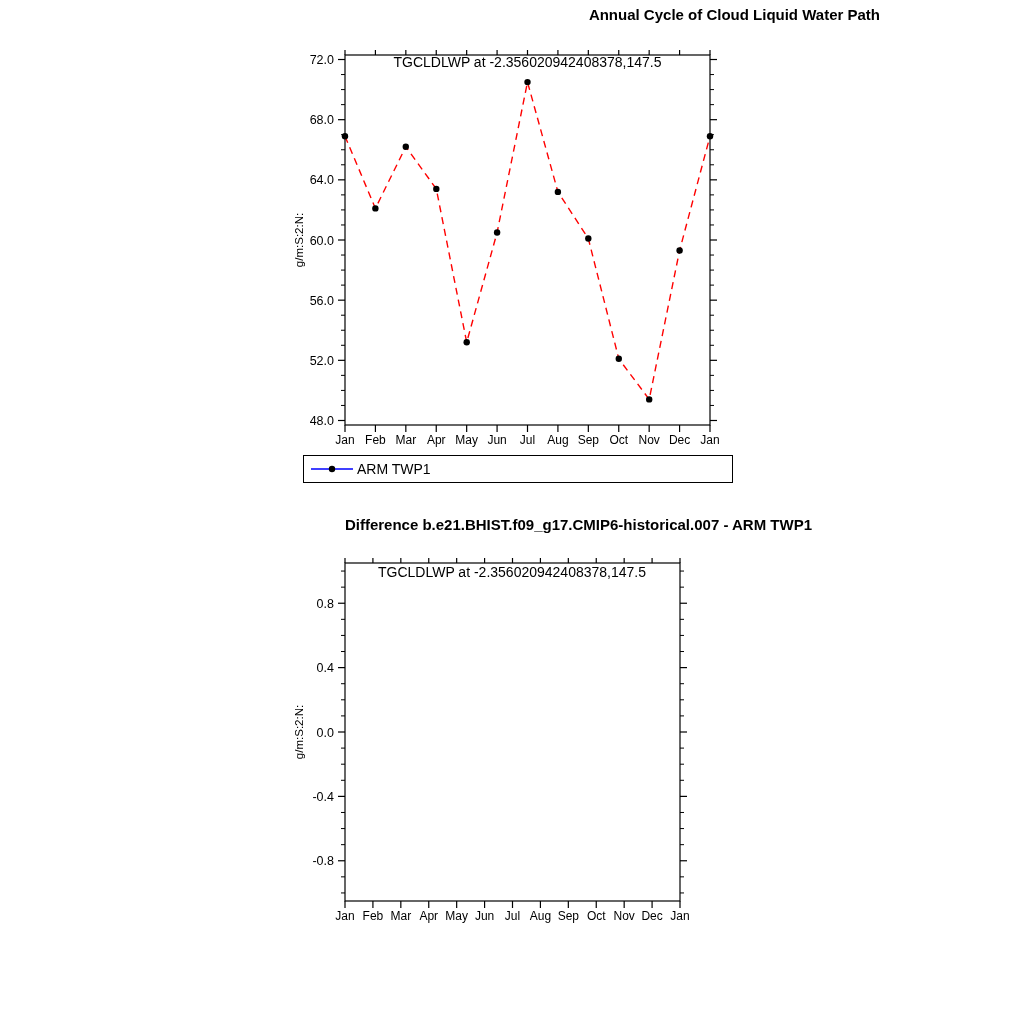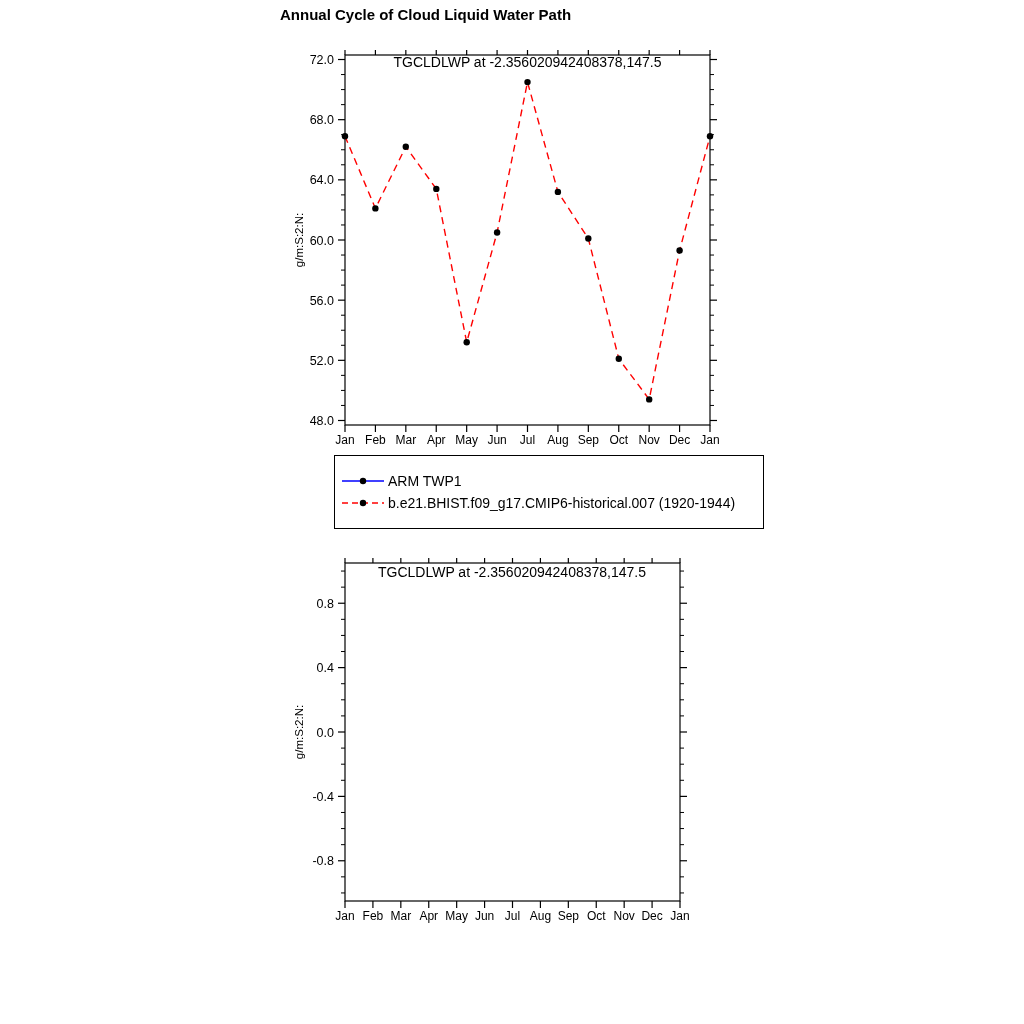--- a/index.html
+++ b/index.html
@@ -2,25 +2,25 @@
 <html><head>
 <meta charset="utf-8">
 <style>
   * { margin:0; padding:0; box-sizing:border-box; }
   html,body { background:#ffffff; }
   body {
     width:1024px; height:1024px; position:relative; overflow:hidden;
     font-family:"Liberation Sans","DejaVu Sans",sans-serif; color:#000;
   }
   .abs { position:absolute; }
-  .chart-title { font-weight:bold; font-size:15px; text-align:left; color:#000; }
+  .chart-title { font-weight:bold; font-size:15px; text-align:right; color:#000;margin-left:40px; }
   .chart-subtitle { font-size:14px; text-align:center; color:#000;margin-top:24px; }
   .legend-box {
-    position:absolute; left:334px; top:455px; width:430px;
-    border:1px solid #000; background:#fff; padding:14px 5px;
+    position:absolute; left:303px; top:455px; width:430px;
+    border:1px solid #000; background:#fff; padding:2px 5px;
   }
   .legend-row { display:flex; align-items:center; height:22px; font-size:14px; color:#000; }
   .legend-row span { margin-left:2px; white-space:nowrap; }
   svg text { font-family:"Liberation Sans","DejaVu Sans",sans-serif; }
 </style>
 </head>
 <body>
 
 <div style="width:1024px;height:1024px;position:relative;">
 
@@ -142,29 +142,23 @@
     </svg>
 
   <div class="legend-box">
       <div class="legend-row">
         <svg width="46" height="18">
           <line x1="2" y1="9" x2="44" y2="9" stroke="#0000ff" stroke-width="1.4" stroke-dasharray="none"></line>
           <circle cx="23" cy="9" r="3.2" fill="#000000"></circle>
         </svg>
         <span>ARM TWP1</span>
       </div>
-      <div class="legend-row">
-        <svg width="46" height="18">
-          <line x1="2" y1="9" x2="44" y2="9" stroke="#ff0000" stroke-width="1.4" stroke-dasharray="6,4"></line>
-          <circle cx="23" cy="9" r="3.2" fill="#000000"></circle>
-        </svg>
-        <span>b.e21.BHIST.f09_g17.CMIP6-historical.007 (1920-1944)</span>
-      </div>
     </div>
 
+  <div class="abs chart-title" style="left:252px;top:516px;width:520px">Difference b.e21.BHIST.f09_g17.CMIP6-historical.007 - ARM TWP1</div>
   <div class="abs chart-subtitle" style="left:252px;top:540px;width:520px">TGCLDLWP at -2.356020942408378,147.5</div>
   <svg class="abs" style="left:280px;top:553px" width="480" height="372">
       <rect x="65" y="10" width="335" height="338" fill="none" stroke="#000" stroke-width="1.2"></rect>
       <line x1="65" y1="307.76190476190476" x2="58" y2="307.76190476190476" stroke="#000" stroke-width="1.2"></line>
       <line x1="400" y1="307.76190476190476" x2="407" y2="307.76190476190476" stroke="#000" stroke-width="1.2"></line>
       <text x="54" y="312.26190476190476" text-anchor="end" font-size="12.5" fill="#000">-0.8</text>
       <line x1="65" y1="243.3809523809524" x2="58" y2="243.3809523809524" stroke="#000" stroke-width="1.2"></line>
       <line x1="400" y1="243.3809523809524" x2="407" y2="243.3809523809524" stroke="#000" stroke-width="1.2"></line>
       <text x="54" y="247.8809523809524" text-anchor="end" font-size="12.5" fill="#000">-0.4</text>
       <line x1="65" y1="179" x2="58" y2="179" stroke="#000" stroke-width="1.2"></line>

